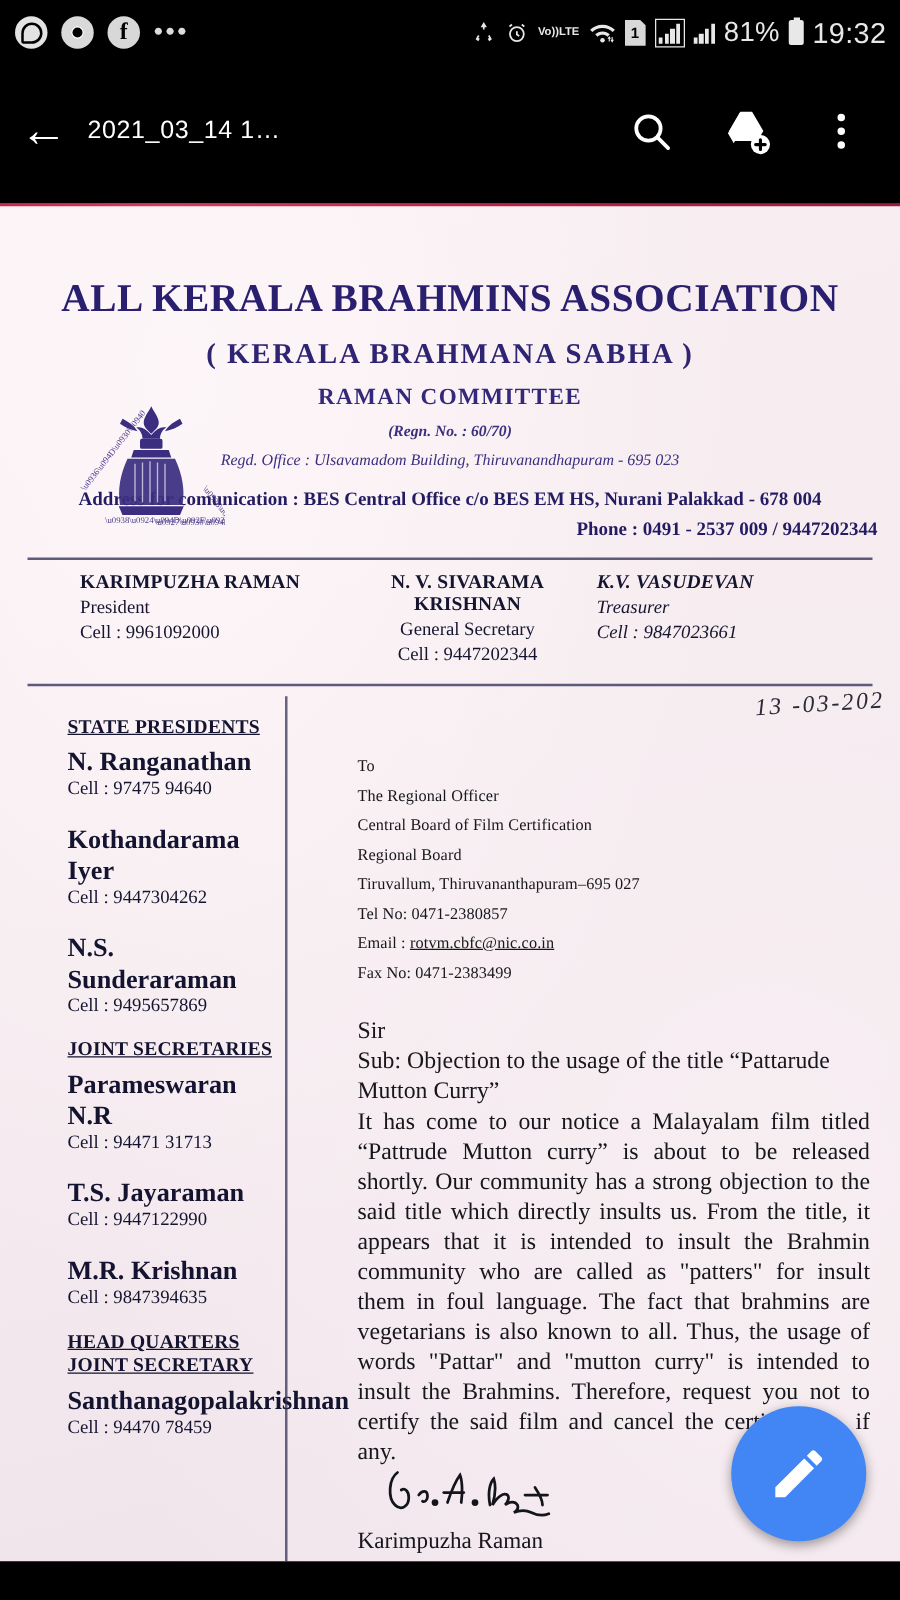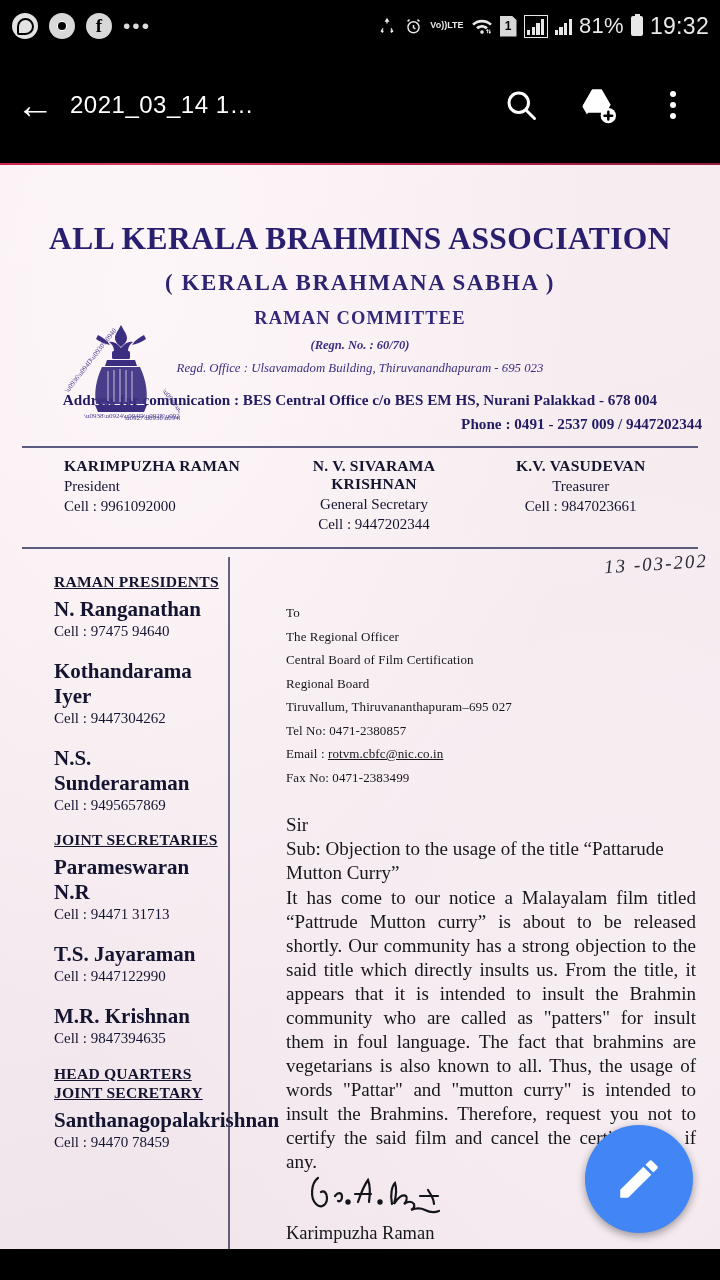--- a/index.html
+++ b/index.html
@@ -43,21 +43,21 @@
   .batt::before{ content:"";position:absolute;top:-4px;left:2.5px;width:5px;height:2.5px;background:#e8e8e8; }
   .clock{ font-size:23px; letter-spacing:.3px; }
 
   
   #appbar{
     position:absolute; left:0; top:52px; width:720px; height:105px;
     background:#000; display:flex; align-items:center; color:#fff;
   }
   .back-arrow{ width:70px; display:flex; align-items:center; justify-content:center;
                font-size:38px; line-height:1; }
-  #apptitle{ font-size:24px; letter-spacing:.5px; white-space:nowrap;
+  #apptitle{ font-size:20px; letter-spacing:.5px; white-space:nowrap;
              overflow:hidden; max-width:320px; }
   .ab-actions{ margin-left:auto; display:flex; align-items:center; gap:18px; padding-right:18px; }
   .ab-btn{ width:58px; height:58px; display:flex; align-items:center; justify-content:center; }
   .ab-btn svg{ display:block; }
   .kebab{ display:flex; flex-direction:column; gap:5px; align-items:center; }
   .kebab i{ width:6px;height:6px;border-radius:50%;background:#fff;display:block; }
 
   
   #paper{
     position:absolute; left:0; top:163px; width:720px; height:1086px;
@@ -92,21 +92,21 @@
   .hr{ height:2px; background:#2a2a55; opacity:.75; margin:0 4px; }
   .hr.r1{ margin-top:13px; }
   .hr.r2{ margin-top:10px; }
 
   
   .officers{ display:flex; padding:9px 4px 4px; font-family:"Liberation Serif", serif;
              color:#151530; }
   .off{ flex:1; }
   .off.c1{ text-align:left; padding-left:42px; }
   .off.c2{ text-align:center; }
-  .off.c3{ text-align:center; padding-right:14px; }
+  .off.c3{ text-align:left; padding-right:14px;font-style:italic; }
   .off-name{ font-size:15.6px; font-weight:bold; letter-spacing:.2px; }
   .off-role{ font-size:15px; margin-top:3px; }
   .off-cell{ font-size:15px; margin-top:3px; }
 
   
   .cols{ display:flex; margin-top:8px; position:relative; height:712px; }
   .vdiv{ position:absolute; left:210px; top:0; width:2px; height:712px;
          background:#2b2b52; opacity:.72; }
   .side{ width:210px; padding:16px 0 0 36px; font-family:"Liberation Serif", serif;
          color:#141430; }
@@ -288,21 +288,21 @@
           <div class="off-cell">Cell : 9847023661</div>
         </div>
       </div>
 
       <div class="hr r2"></div>
 
       <div class="cols">
         <div class="vdiv"></div>
 
         <div class="side">
-          <div class="sec-head">RAMAN PRESIDENTS</div>
+          <div class="sec-head">STATE PRESIDENTS</div>
           <div>
             <div class="pname">N. Ranganathan</div>
             <div class="pcell">Cell : 97475 94640</div>
           </div>
           <div class="pgap"></div>
           <div>
             <div class="pname">Kothandarama Iyer</div>
             <div class="pcell">Cell : 9447304262</div>
           </div>
           <div class="pgap"></div>

